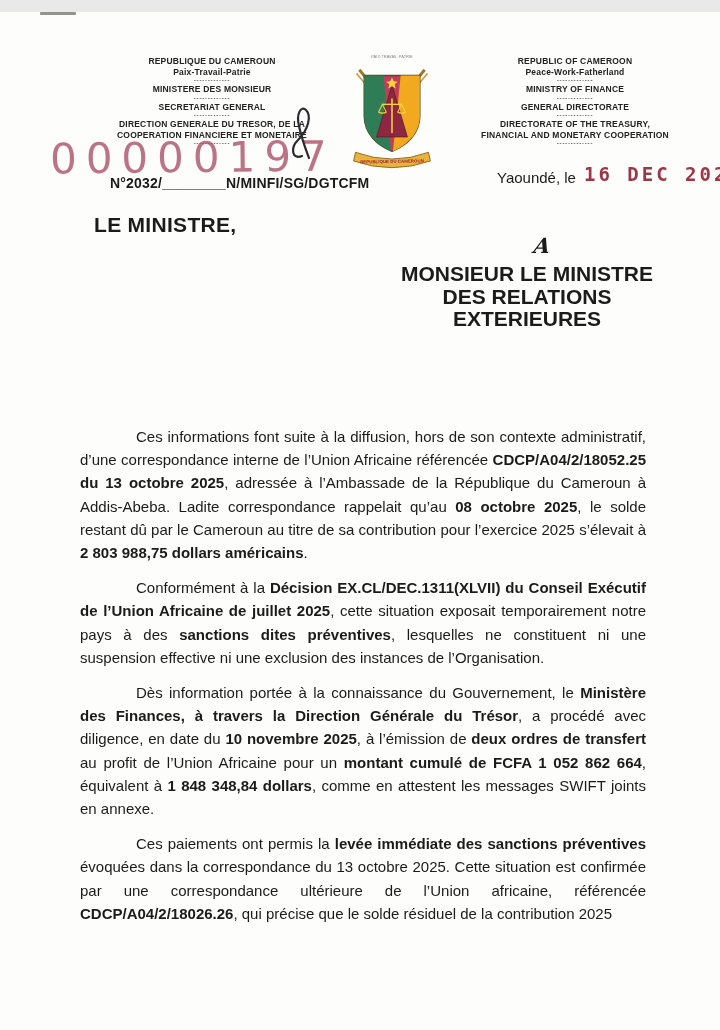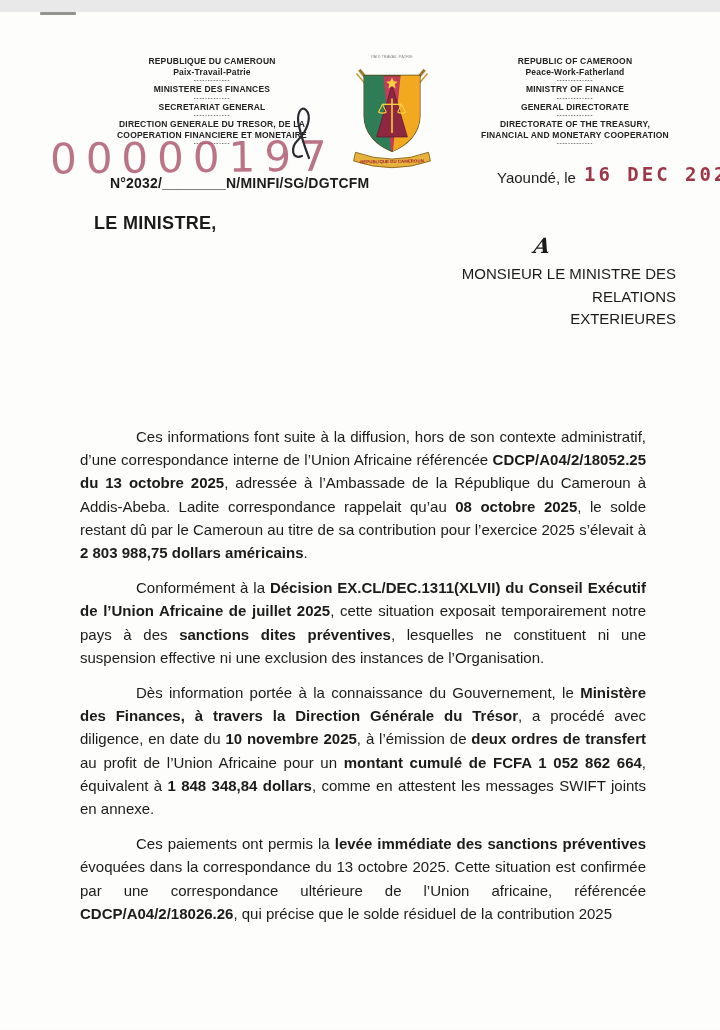--- a/index.html
+++ b/index.html
@@ -25,28 +25,28 @@
   .ref-line { position:absolute; left:110px; top:163px; font-size:14px; font-weight:bold; letter-spacing:.2px; }
   .date-label { position:absolute; left:497px; top:157px; font-size:15px; font-weight:normal; }
   .date-stamp {
     position:absolute; left:584px; top:151px;
     font-family:"DejaVu Sans Mono", monospace; font-weight:bold;
     font-size:19px; letter-spacing:3px; color:#9d3646; white-space:nowrap;
   }
   .pen-squiggle { position:absolute; left:282px; top:92px; width:40px; height:62px; }
 
   
-  .sender { position:absolute; left:94px; top:201px; font-size:18px; font-weight:bold; letter-spacing:.3px; }
+  .sender { position:absolute; left:94px; top:201px; font-size:21px; font-weight:bold; letter-spacing:.3px; }
   .to-symbol {
     position:absolute; left:534px; top:221px;
     font-family:"DejaVu Serif", serif; font-style:italic; font-weight:bold;
     font-size:21px; transform:skewX(-8deg);
   }
-  .addressee { position:absolute; left:378px; top:251px; width:298px; text-align:right;
-               font-weight:normal; font-size:15px; line-height:22.5px; }
+  .addressee { position:absolute; left:378px; top:251px; width:298px; text-align:center;
+               font-weight:bold; font-size:21px; line-height:22.5px; }
   .subject { position:absolute; left:80px; top:333px; width:566px;
              font-weight:bold; font-size:15.5px; line-height:27px; text-align:justify; }
   .body-text { position:absolute; left:80px; top:413px; width:566px;
                font-size:15px; line-height:23.2px; text-align:justify; }
   .para { margin:0 0 12px 0; text-indent:56px; }
   .para .b { font-weight:bold; }
 
   
   .smudge-top { position:absolute; left:40px; top:0; width:36px; height:3px;
                 background:#6f6f6f; opacity:.75; border-radius:1px; }
@@ -58,21 +58,21 @@
 
 <div class="page">
 
   <div class="smudge-top"></div>
   <div class="bottom-fade"></div>
 
   <div class="hdr hdr-left">
       <div class="hdr-line">REPUBLIQUE DU CAMEROUN</div>
       <div class="hdr-line">Paix-Travail-Patrie</div>
       <div class="hdr-sep">-------------</div>
-      <div class="hdr-line">MINISTERE DES FINANCES</div>
+      <div class="hdr-line">MINISTERE DES MONSIEUR</div>
       <div class="hdr-sep">-------------</div>
       <div class="hdr-line">SECRETARIAT GENERAL</div>
       <div class="hdr-sep">-------------</div>
       <div class="hdr-line">DIRECTION GENERALE DU TRESOR, DE LA</div>
       <div class="hdr-line">COOPERATION FINANCIERE ET MONETAIRE</div>
       <div class="hdr-sep">-------------</div>
     </div>
 
   <svg class="emblem" viewBox="0 0 100 132">
     <text x="50" y="10" font-size="4.2" fill="#8a8a8a" text-anchor="middle" font-family="Liberation Sans, sans-serif">PAIX·TRAVAIL·PATRIE</text>

